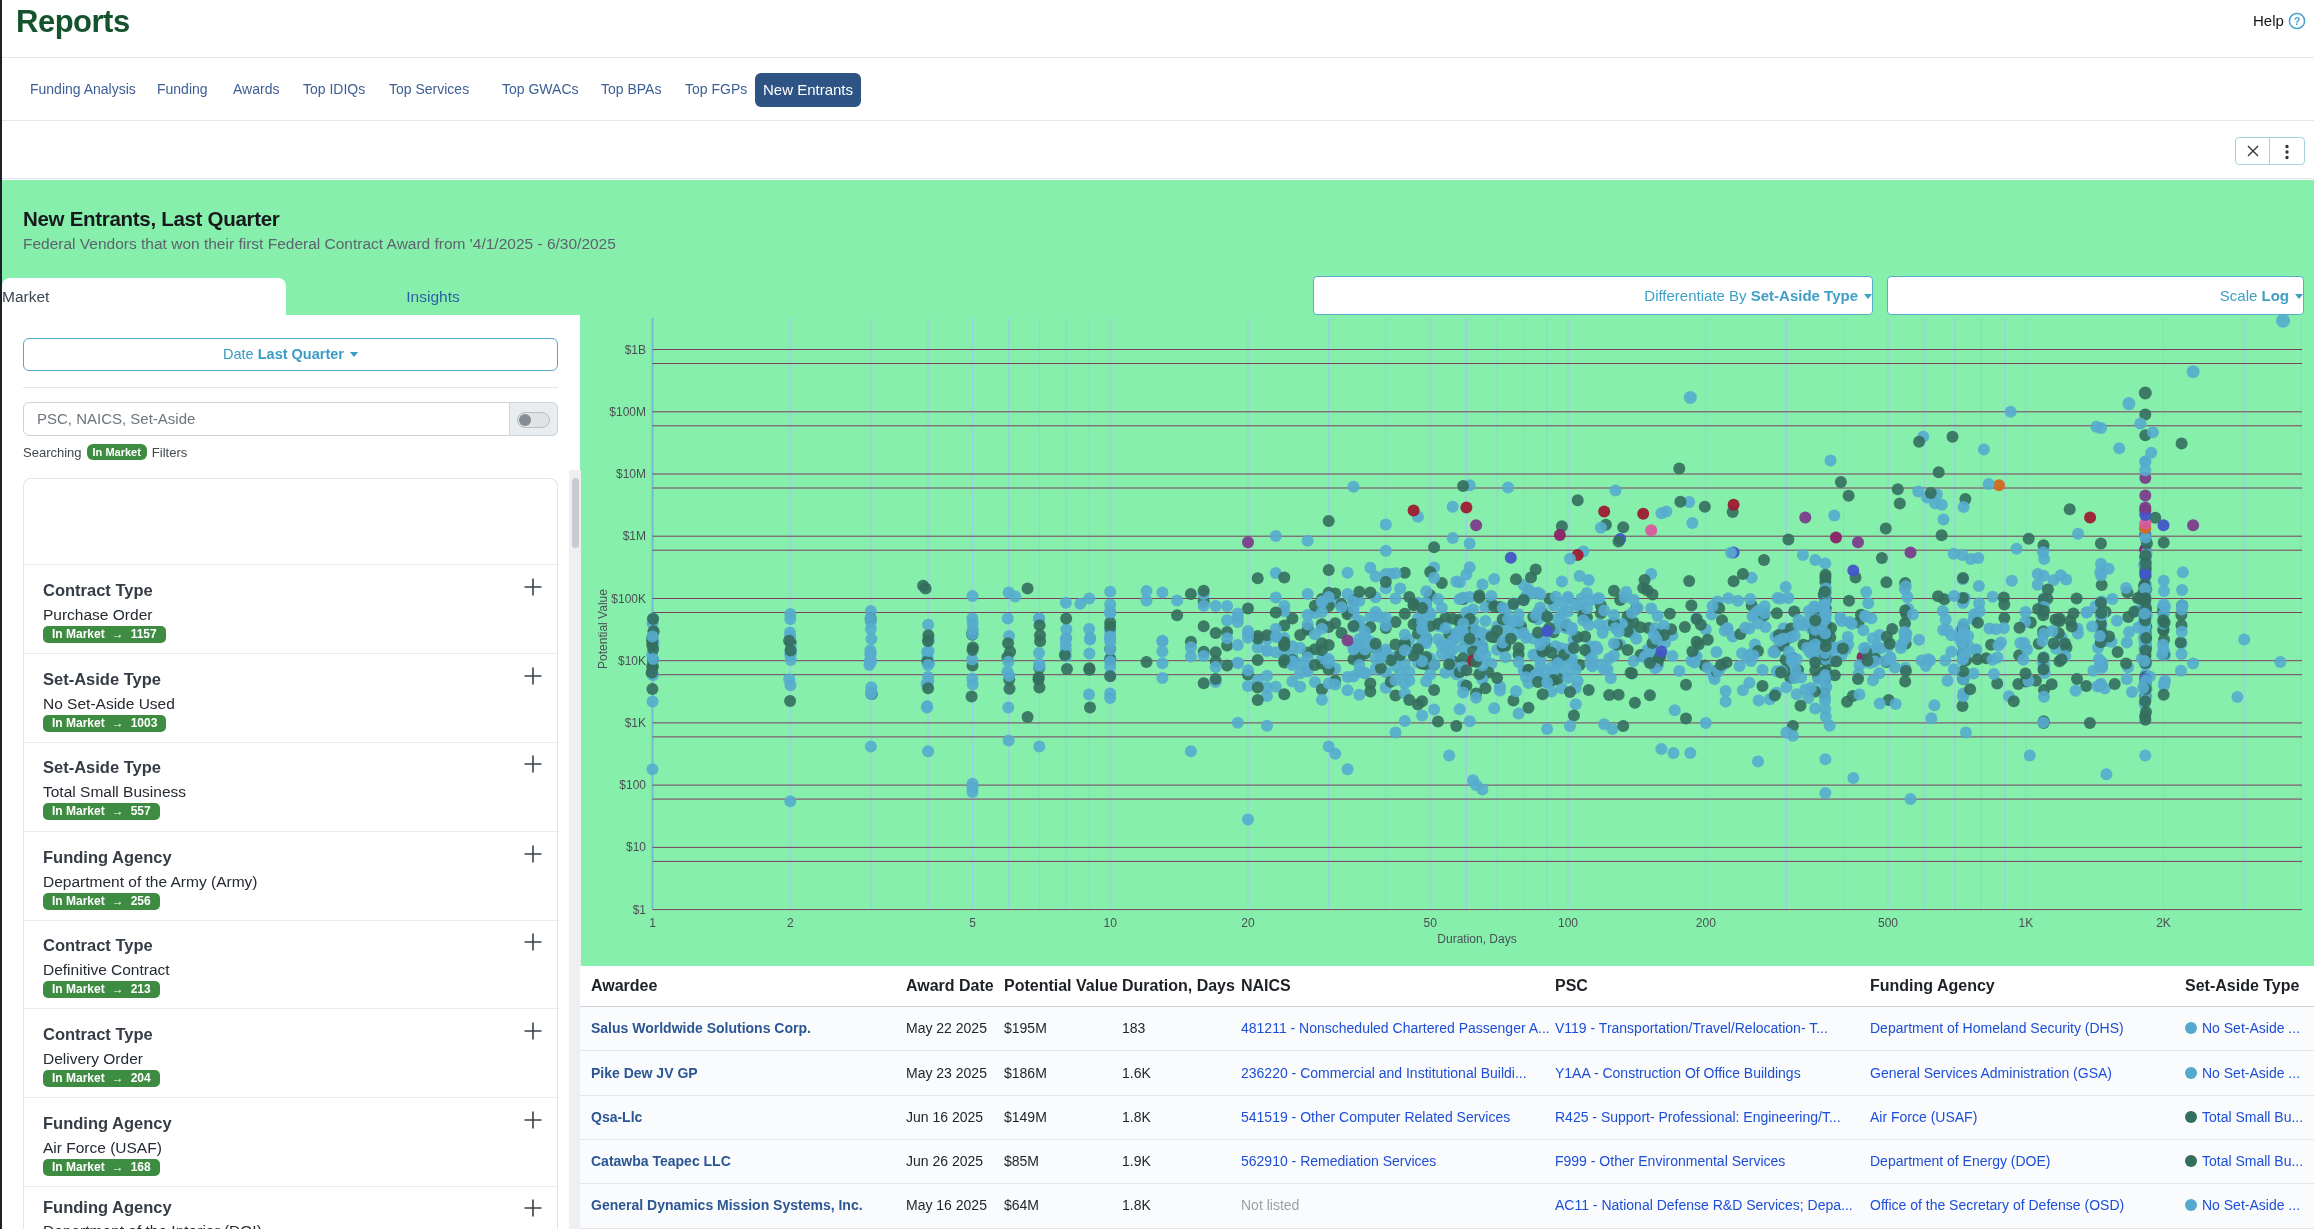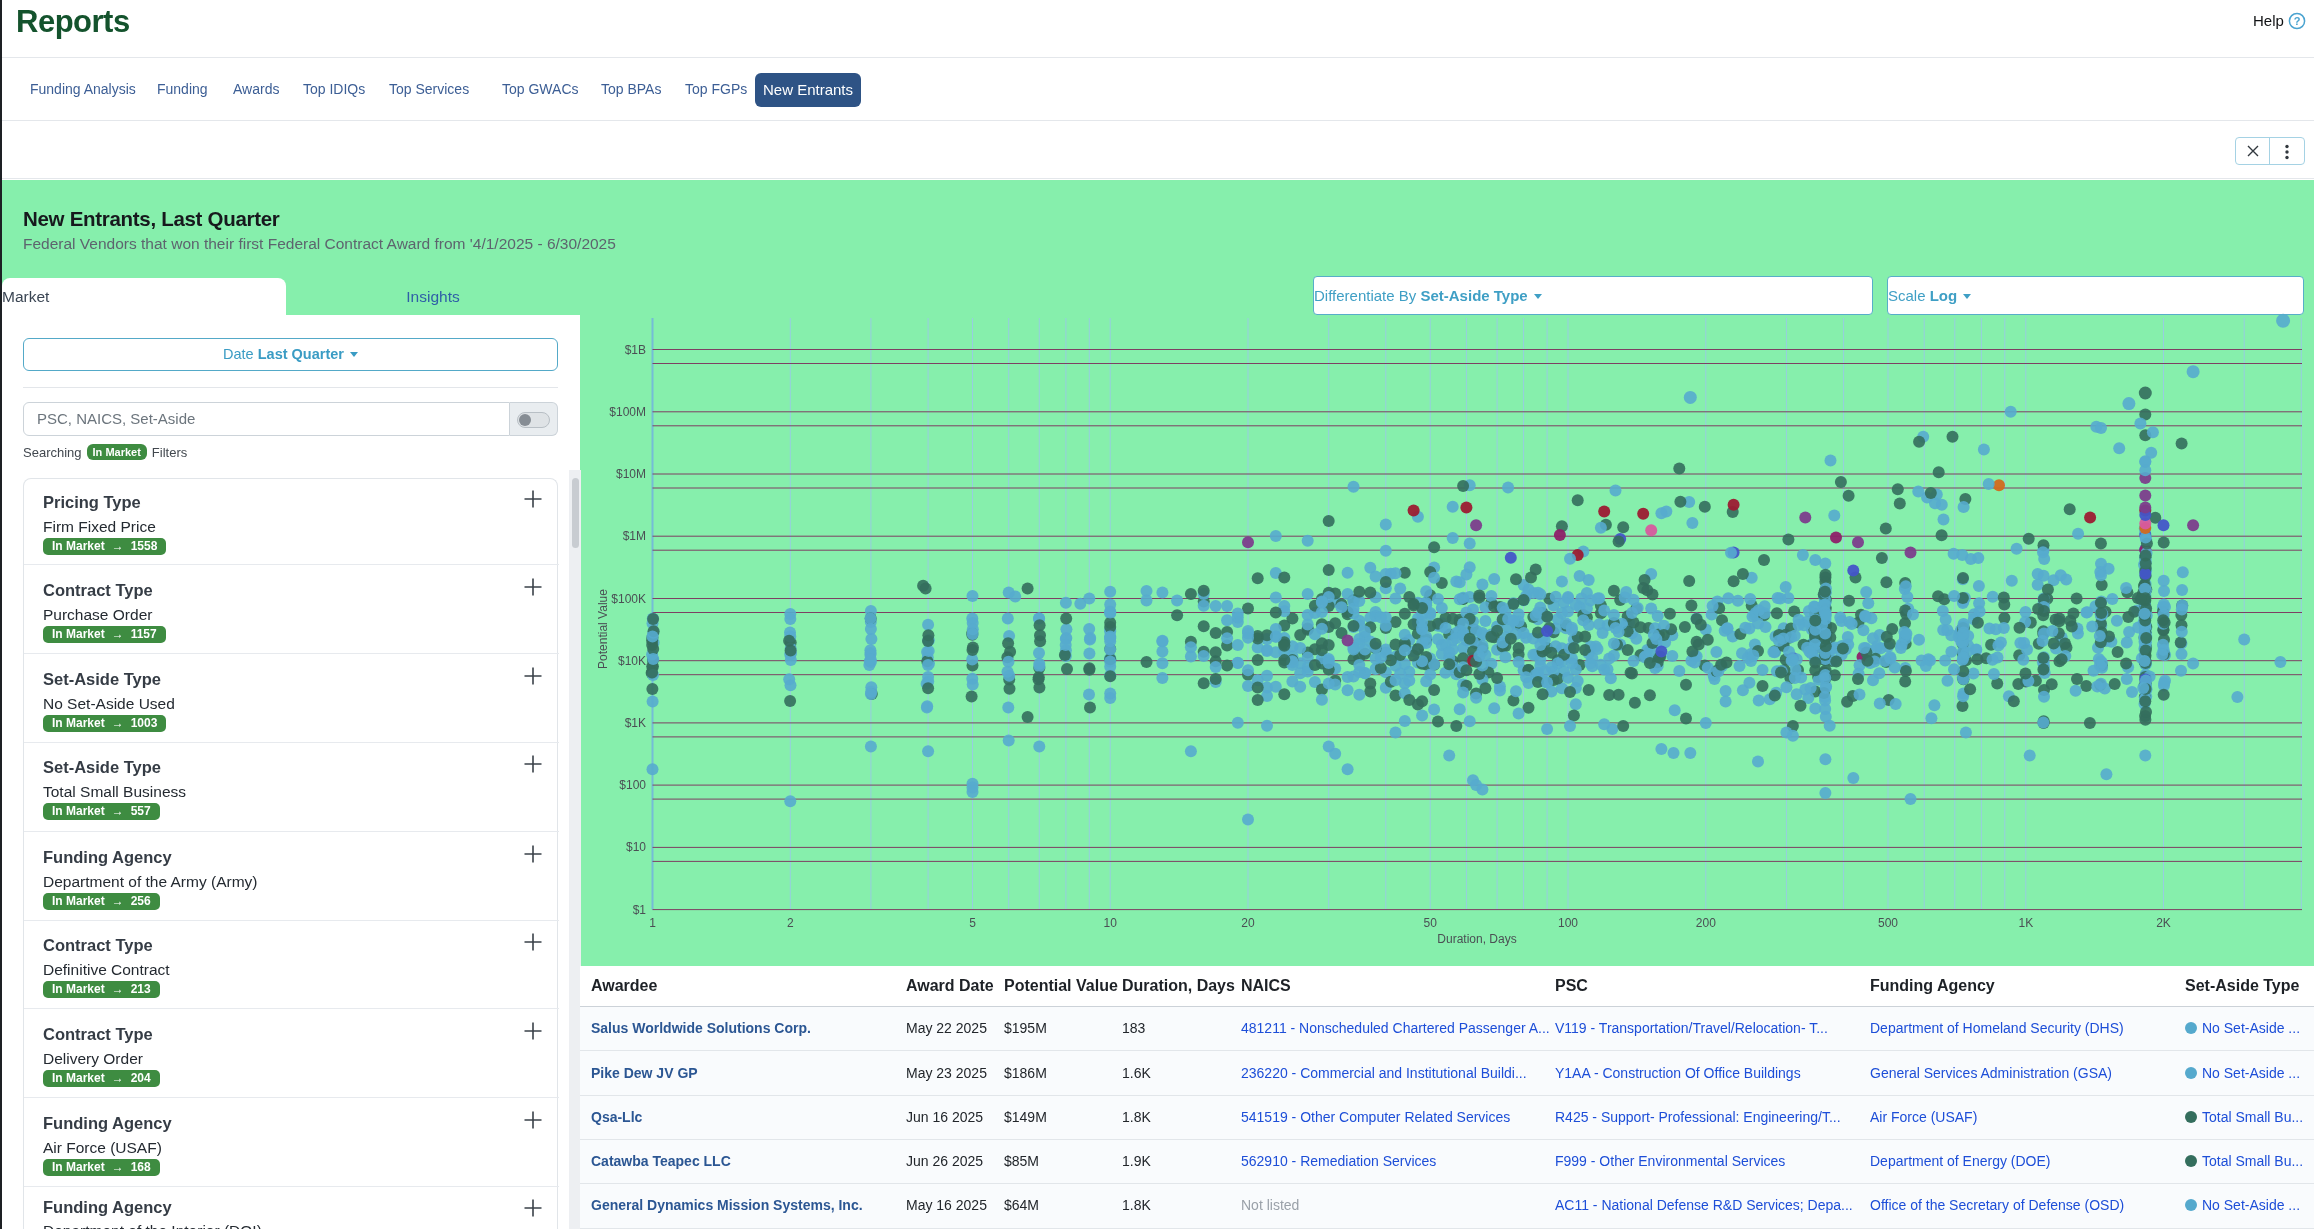--- a/index.html
+++ b/index.html
@@ -33,21 +33,21 @@
 .sec{position:absolute;left:0;width:535px;height:88px}
 .st{position:absolute;left:19px;top:17px;font-size:16.5px;font-weight:700;color:#353c45}
 .sv{position:absolute;left:19px;top:42px;font-size:15.5px;color:#242a31}
 .plus{position:absolute;right:16px;top:13px}
 .pill{position:absolute;left:19px;top:62px;height:17px;background:#3e8c41;border-radius:5px;color:#fff;font-size:12px;line-height:17px;padding:0 9px;white-space:nowrap}
 .pill b{font-weight:700}
 .pill .arr{margin:0 7px;font-size:12px}
 .sdiv{position:absolute;left:0;width:535px;height:1px;background:#e7eaee}
 #sbtrack{position:absolute;left:567px;top:155px;width:12px;height:759px;background:#edeff2}
 #sbthumb{position:absolute;left:569.5px;top:163px;width:7px;height:70px;background:#c8ccd1;border-radius:3.5px}
-.cbtn{position:absolute;top:96px;height:39px;border:1px solid #58adc9;border-radius:4px;background:#fff;text-align:left;line-height:37px;font-size:15px;color:#3f9fc5}
+.cbtn{position:absolute;top:96px;height:39px;border:1px solid #58adc9;border-radius:4px;background:#fff;text-align:right;line-height:37px;font-size:15px;color:#3f9fc5}
 .cbtn b{font-weight:700}
 svg text.al{font-size:12px;fill:#4b4f54}
 #chart circle{r:6px}
 #chart circle.r7{r:7px}#chart circle.r65{r:6.5px}
 #chart circle.a{fill:#57abce;fill-opacity:.9}
 #chart circle.b{fill:#346e5d;fill-opacity:.9}
 #chart circle.c{fill:#9c1b32;fill-opacity:.95}
 #chart circle.d{fill:#7c3d8c;fill-opacity:.95}
 #chart circle.e{fill:#4355c8;fill-opacity:.95}
 #chart circle.f{fill:#8e2069;fill-opacity:.95}
@@ -109,28 +109,20 @@
 <div id="tabins">Insights</div>
 <div id="panel">
 <div id="datebtn">Date <b>Last Quarter</b><span class="caret"></span></div>
 <div id="pdiv"></div>
 <div id="searchbox">PSC, NAICS, Set-Aside</div>
 <div id="addon">
         <div id="tog"></div>
       </div>
 <div id="srch">Searching<span class="badge">In Market</span>Filters</div>
 <div id="fcard">
-        <div class="sec" style="top:-3px">
-<div class="st">Pricing Type</div>
-          <svg class="plus" width="20" height="20" viewBox="0 0 20 20">
-            <path d="M10 1.5 V18.5 M1.5 10 H18.5" stroke="#3a4149" stroke-width="1.6"></path>
-          </svg>
-<div class="sv">Firm Fixed Price</div>
-<span class="pill"><b>In Market</b><span class="arr">→</span><b>1558</b></span>
-</div>
         <div class="sec" style="top:85px">
 <div class="st">Contract Type</div>
           <svg class="plus" width="20" height="20" viewBox="0 0 20 20">
             <path d="M10 1.5 V18.5 M1.5 10 H18.5" stroke="#3a4149" stroke-width="1.6"></path>
           </svg>
 <div class="sv">Purchase Order</div>
 <span class="pill"><b>In Market</b><span class="arr">→</span><b>1157</b></span>
 </div>
         <div class="sdiv" style="top:85.0px"></div>
         <div class="sec" style="top:174px">

